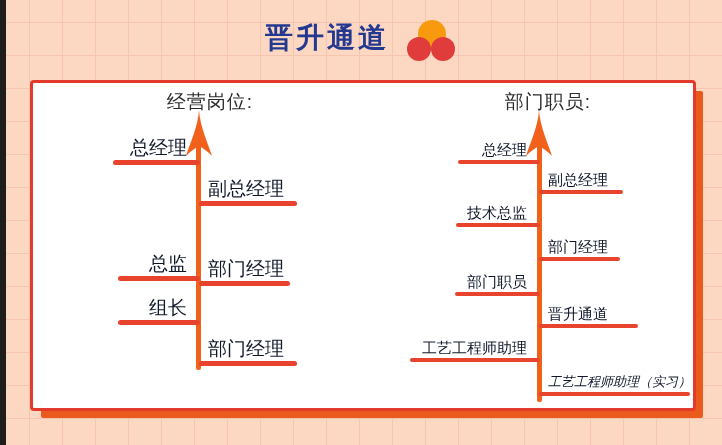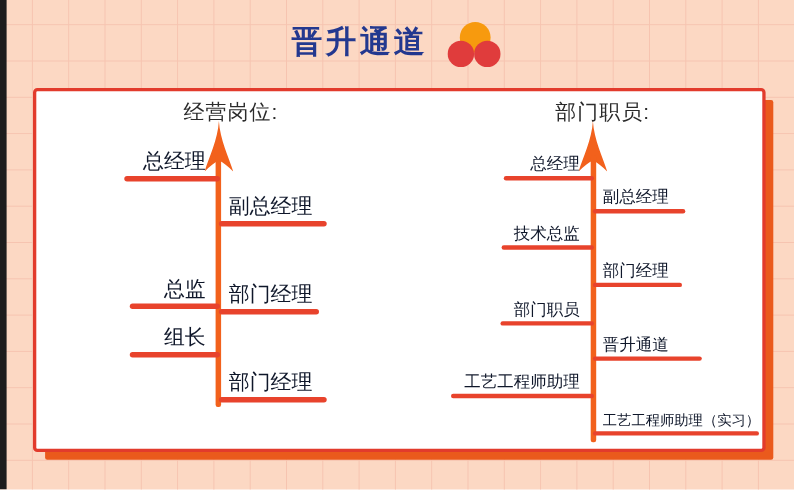--- a/index.html
+++ b/index.html
@@ -145,19 +145,19 @@
       <i class="underline"></i>
     </div>
     <div class="item sm side-r" style="left:506px; top:221px; width:99px;">
       <span class="label">晋升通道</span>
       <i class="underline"></i>
     </div>
     <div class="item sm side-l" style="left:377px; top:255px; width:130px;">
       <span class="label">工艺工程师助理</span>
       <i class="underline"></i>
     </div>
-    <div class="item sm xs side-r" style="left:506px; top:289px; width:151px;">
+    <div class="item sm xs side-r" style="left:506px; top:289px; width:151px;font-style:italic;">
       <span class="label">工艺工程师助理（实习）</span>
       <i class="underline"></i>
     </div>
 
   </div>
 </div>
 
 </body></html>

